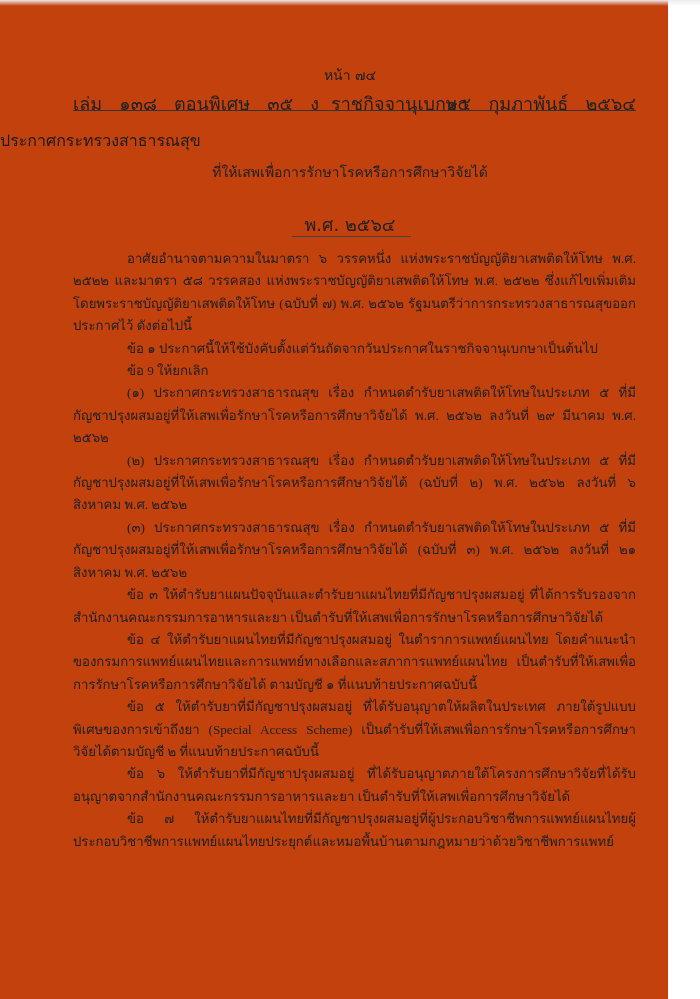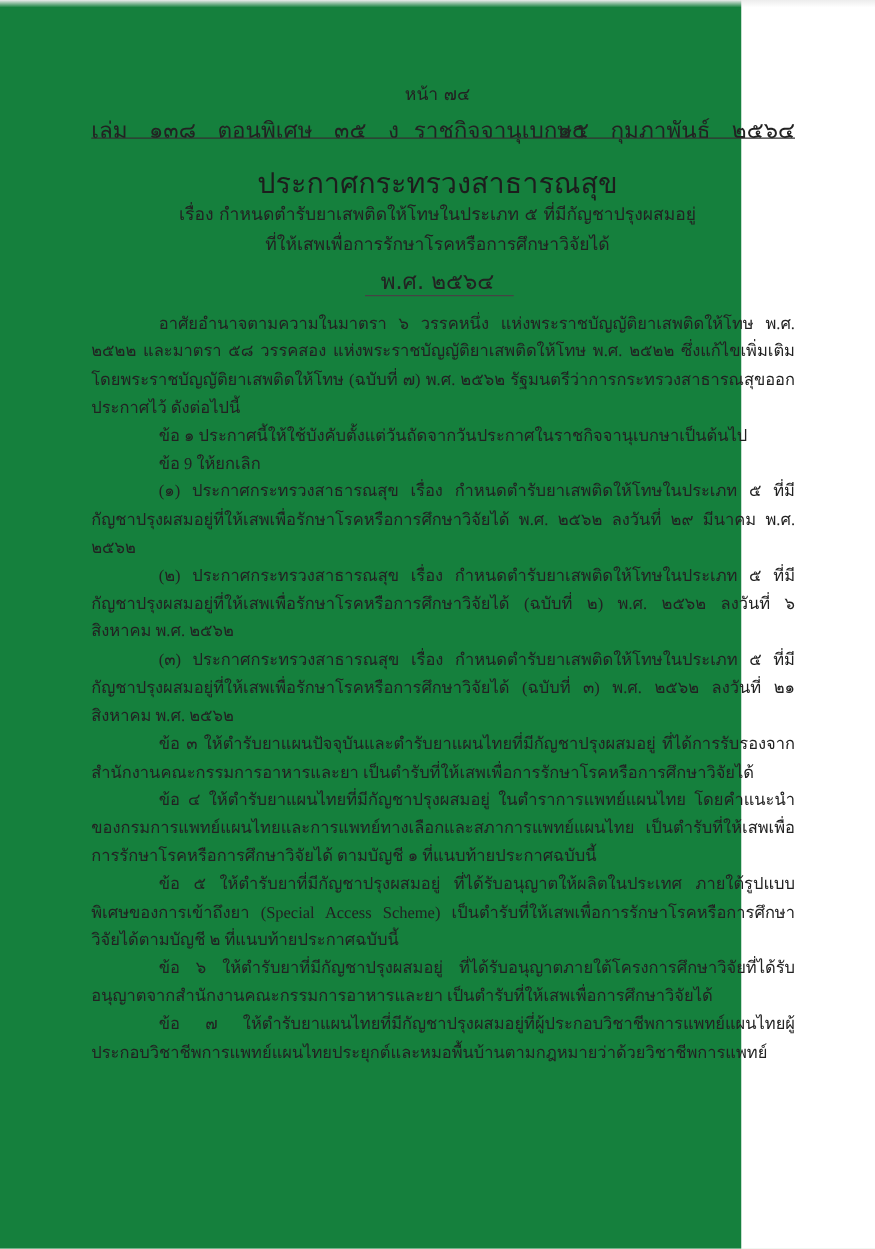--- a/index.html
+++ b/index.html
@@ -11,22 +11,22 @@
       width: 700px;
       height: 999px;
       position: relative;
       overflow: hidden;
       font-family: "DejaVu Sans", sans-serif;
       color: #222222;
     }
     .page {
       position: absolute;
       left: 0; top: 0;
-      width: 593px; height: 999px;
-      background: #15803d;
+      width: 668px; height: 999px;
+      background: #c2410c;
     }
     .top-shadow {
       position: absolute;
       left: 0; top: 0; width: 700px; height: 6px;
       background: linear-gradient(#ececec, rgba(255,255,255,0));
     }
     .page-number {
       position: absolute;
       top: 64px; left: 0; width: 700px;
       text-align: center;
@@ -42,22 +42,21 @@
     .header-center { position: absolute; left: 218px; top: 0; margin-left: 40px; }
     .header-right { position: absolute; right: 0; top: 0; white-space: pre; }
     .header-rule {
       position: absolute;
       top: 110px; left: 73px; width: 563px;
       height: 0; border-top: 1.5px solid #333;
     }
     .title {
       position: absolute;
       top: 128px; left: 0; width: 700px;
-      text-align: center;
-      font-size: 23px;
+      font-size: 16px;
       color: #1d1d1d;
     }
     .subject {
       position: absolute;
       top: 160px; left: 0; width: 700px;
       text-align: center;
       font-size: 14px;
       line-height: 24px;
     }
     .year {
@@ -95,21 +94,20 @@
 
   <div class="header-row">
     <span class="header-left">เล่ม   ๑๓๘   ตอนพิเศษ   ๓๕   ง</span>
     <span class="header-center">ราชกิจจานุเบกษา</span>
     <span class="header-right">๑๕   กุมภาพันธ์   ๒๕๖๔</span>
   </div>
   <div class="header-rule"></div>
 
   <div class="title">ประกาศกระทรวงสาธารณสุข</div>
   <div class="subject">
-    <div>เรื่อง  กำหนดตำรับยาเสพติดให้โทษในประเภท  ๕  ที่มีกัญชาปรุงผสมอยู่</div>
     <div>ที่ให้เสพเพื่อการรักษาโรคหรือการศึกษาวิจัยได้</div>
   </div>
   <div class="year">พ.ศ.  ๒๕๖๔</div>
   <div class="sep-rule"></div>
 
   <div class="body-text">
     <p class="para indent">อาศัยอำนาจตามความในมาตรา  ๖  วรรคหนึ่ง  แห่งพระราชบัญญัติยาเสพติดให้โทษ พ.ศ.  ๒๕๒๒  และมาตรา  ๕๘  วรรคสอง  แห่งพระราชบัญญัติยาเสพติดให้โทษ  พ.ศ.  ๒๕๒๒ ซึ่งแก้ไขเพิ่มเติมโดยพระราชบัญญัติยาเสพติดให้โทษ  (ฉบับที่  ๗)  พ.ศ.  ๒๕๖๒  รัฐมนตรีว่าการกระทรวงสาธารณสุขออกประกาศไว้  ดังต่อไปนี้</p>
     <p class="para indent">ข้อ   ๑   ประกาศนี้ให้ใช้บังคับตั้งแต่วันถัดจากวันประกาศในราชกิจจานุเบกษาเป็นต้นไป</p>
     <p class="para indent">ข้อ   9   ให้ยกเลิก</p>
     <p class="para indent">(๑)  ประกาศกระทรวงสาธารณสุข  เรื่อง  กำหนดตำรับยาเสพติดให้โทษในประเภท  ๕ ที่มีกัญชาปรุงผสมอยู่ที่ให้เสพเพื่อรักษาโรคหรือการศึกษาวิจัยได้  พ.ศ.  ๒๕๖๒  ลงวันที่  ๒๙  มีนาคม พ.ศ.  ๒๕๖๒</p>

